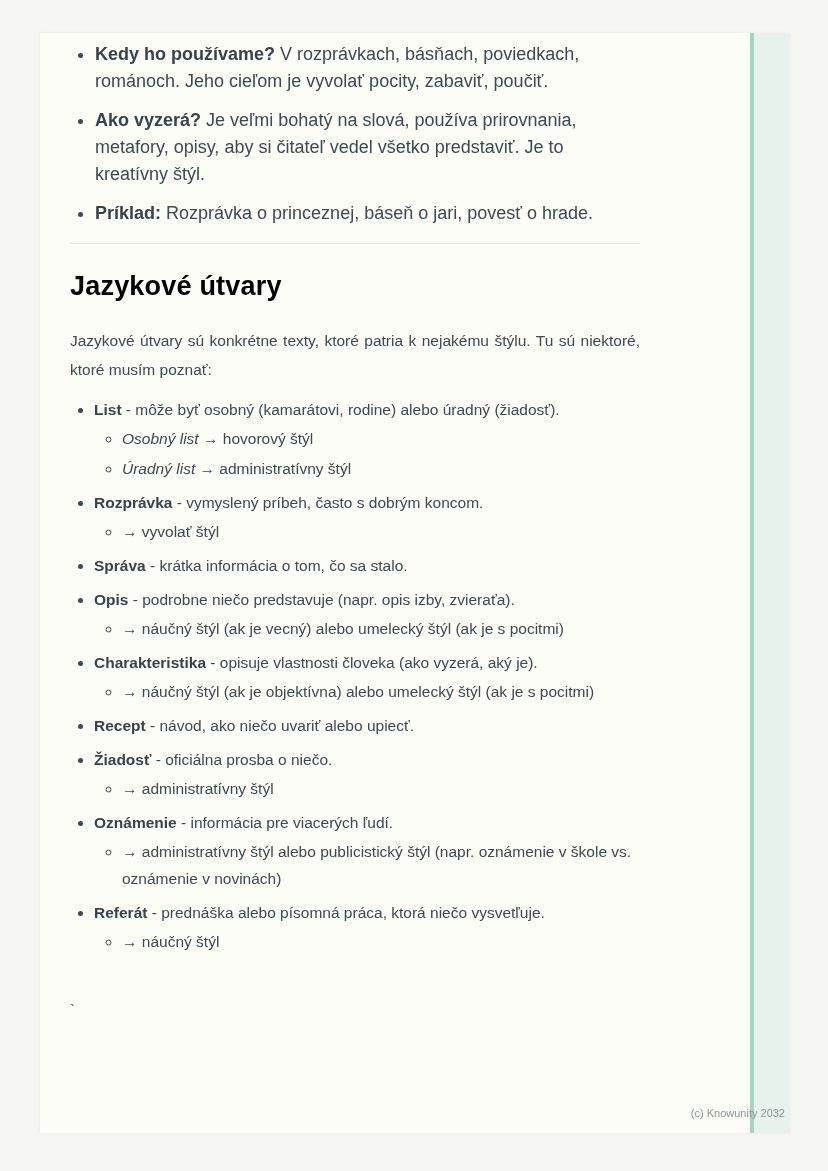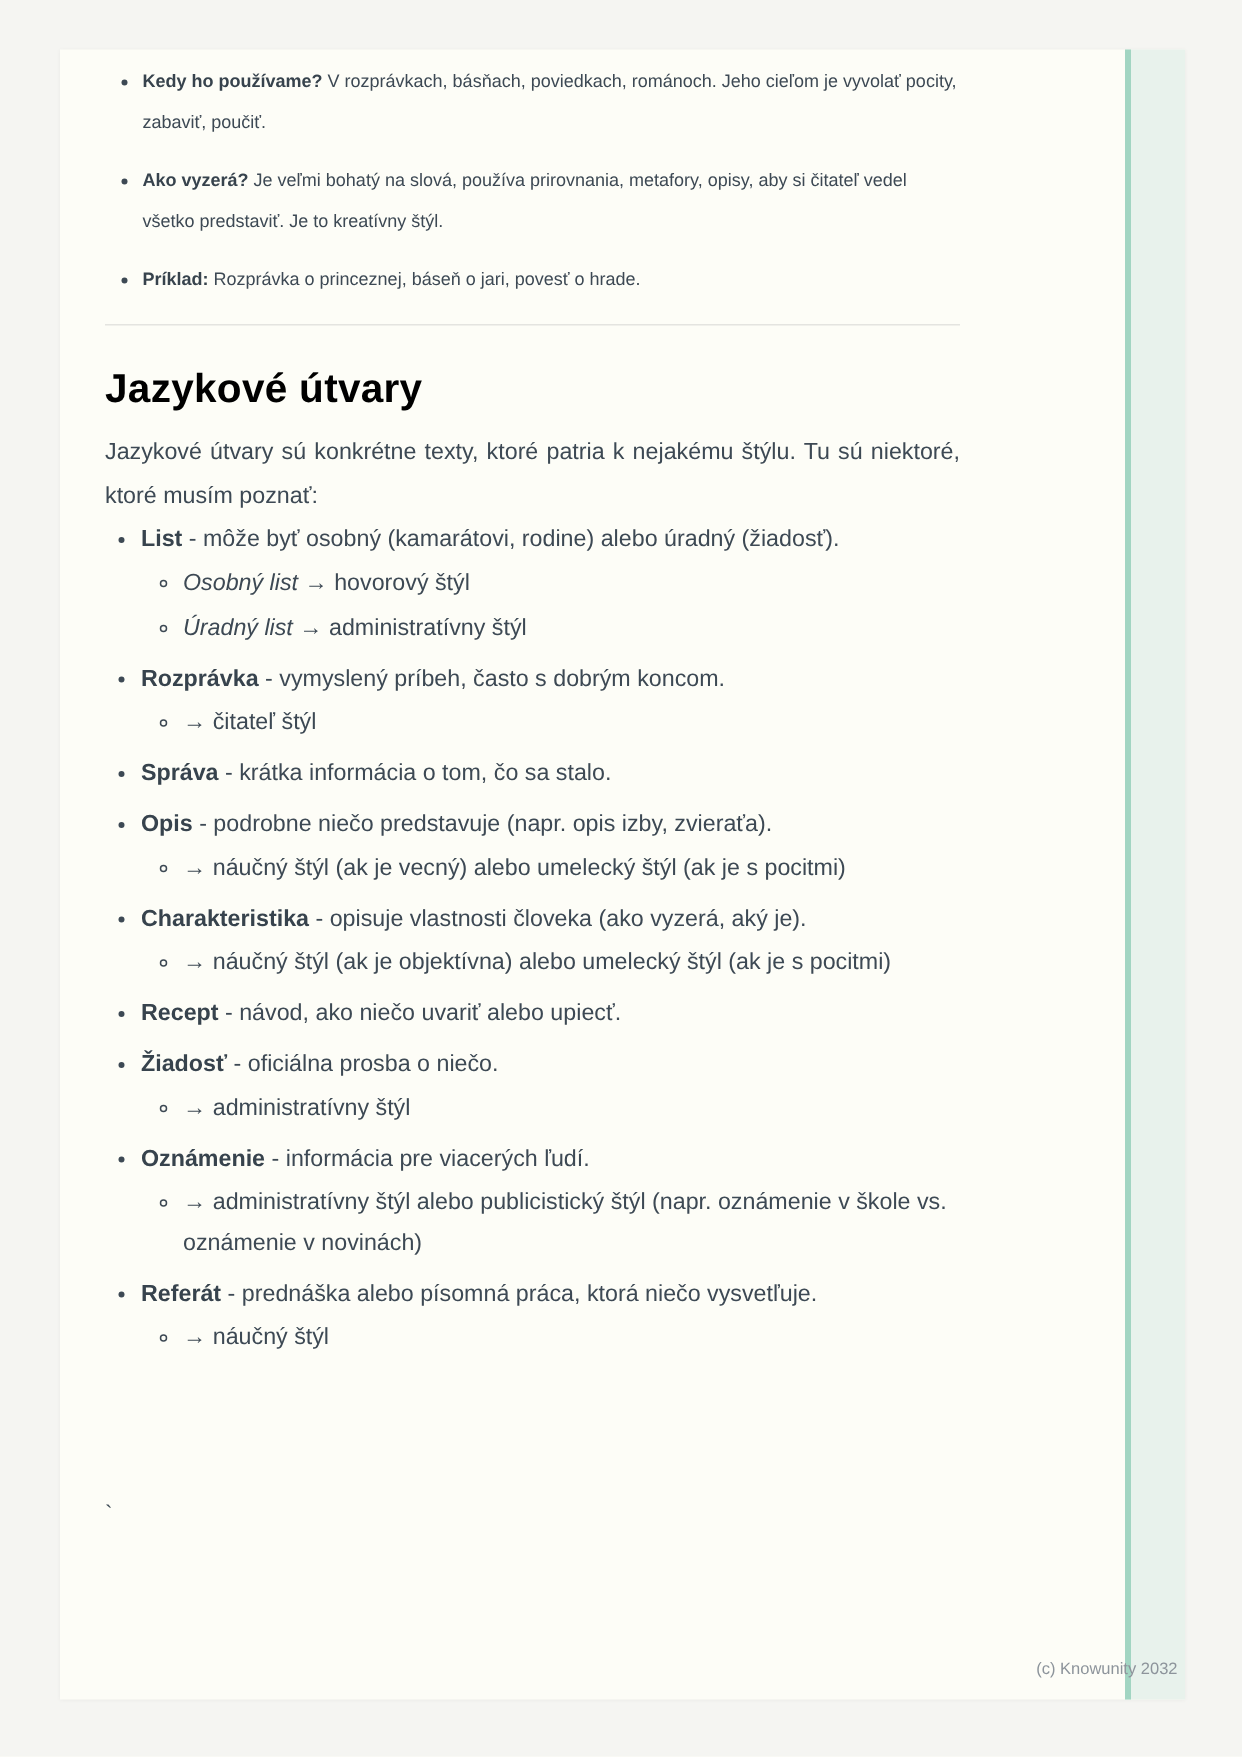--- a/index.html
+++ b/index.html
@@ -29,48 +29,48 @@
   .content {
     position: absolute;
     left: 30px; top: 0;
     width: 570px;
     padding-top: 8px;
     z-index: 2;
   }
   ul { list-style-position: outside; }
   .intro-list {
     padding-left: 25px;
-    font-size: 12px;
+    font-size: 18px;
     line-height: 27px;
   }
   .intro-list > li { margin-bottom: 12px; }
   .intro-list > li:last-child { margin-bottom: 16px; }
   b, strong { font-weight: 700; color: #37434d; }
   .section-divider {
     border: none;
     border-top: 1px solid #e4e4e0;
     height: 0;
     margin-top: 8px;
   }
   .section-heading {
     margin-top: 26px;
     font-size: 27px;
     line-height: 32px;
     font-weight: 600;
     color: #000000;
     letter-spacing: 0.2px;
   }
   .section-intro {
-    margin-top: 12px;
+    margin-top: 24px;
     font-size: 15.5px;
     line-height: 29px;
     text-align: justify;
   }
   .term-list {
-    margin-top: 1px;
+    margin-top: 12px;
     padding-left: 24px;
     font-size: 15.5px;
     line-height: 27px;
   }
   .term-list > li { margin-bottom: 7px; }
   .sub-list {
     list-style-type: circle;
     padding-left: 28px;
     margin-top: 2px;
   }
@@ -127,21 +127,21 @@
         <strong>List</strong><span> - môže byť osobný (kamarátovi, rodine) alebo úradný (žiadosť).</span>
         <ul class="sub-list">
           <li><em>Osobný list</em><span> → hovorový štýl</span></li>
           <li><em>Úradný list</em><span> → administratívny štýl</span></li>
         </ul>
       </li>
 
       <li>
         <strong>Rozprávka</strong><span> - vymyslený príbeh, často s dobrým koncom.</span>
         <ul class="sub-list">
-          <li><em></em><span>→ čitateľ štýl</span></li>
+          <li><em></em><span>→ vyvolať štýl</span></li>
         </ul>
       </li>
 
       <li>
         <strong>Správa</strong><span> - krátka informácia o tom, čo sa stalo.</span>
       </li>
 
       <li>
         <strong>Opis</strong><span> - podrobne niečo predstavuje (napr. opis izby, zvieraťa).</span>
         <ul class="sub-list">

